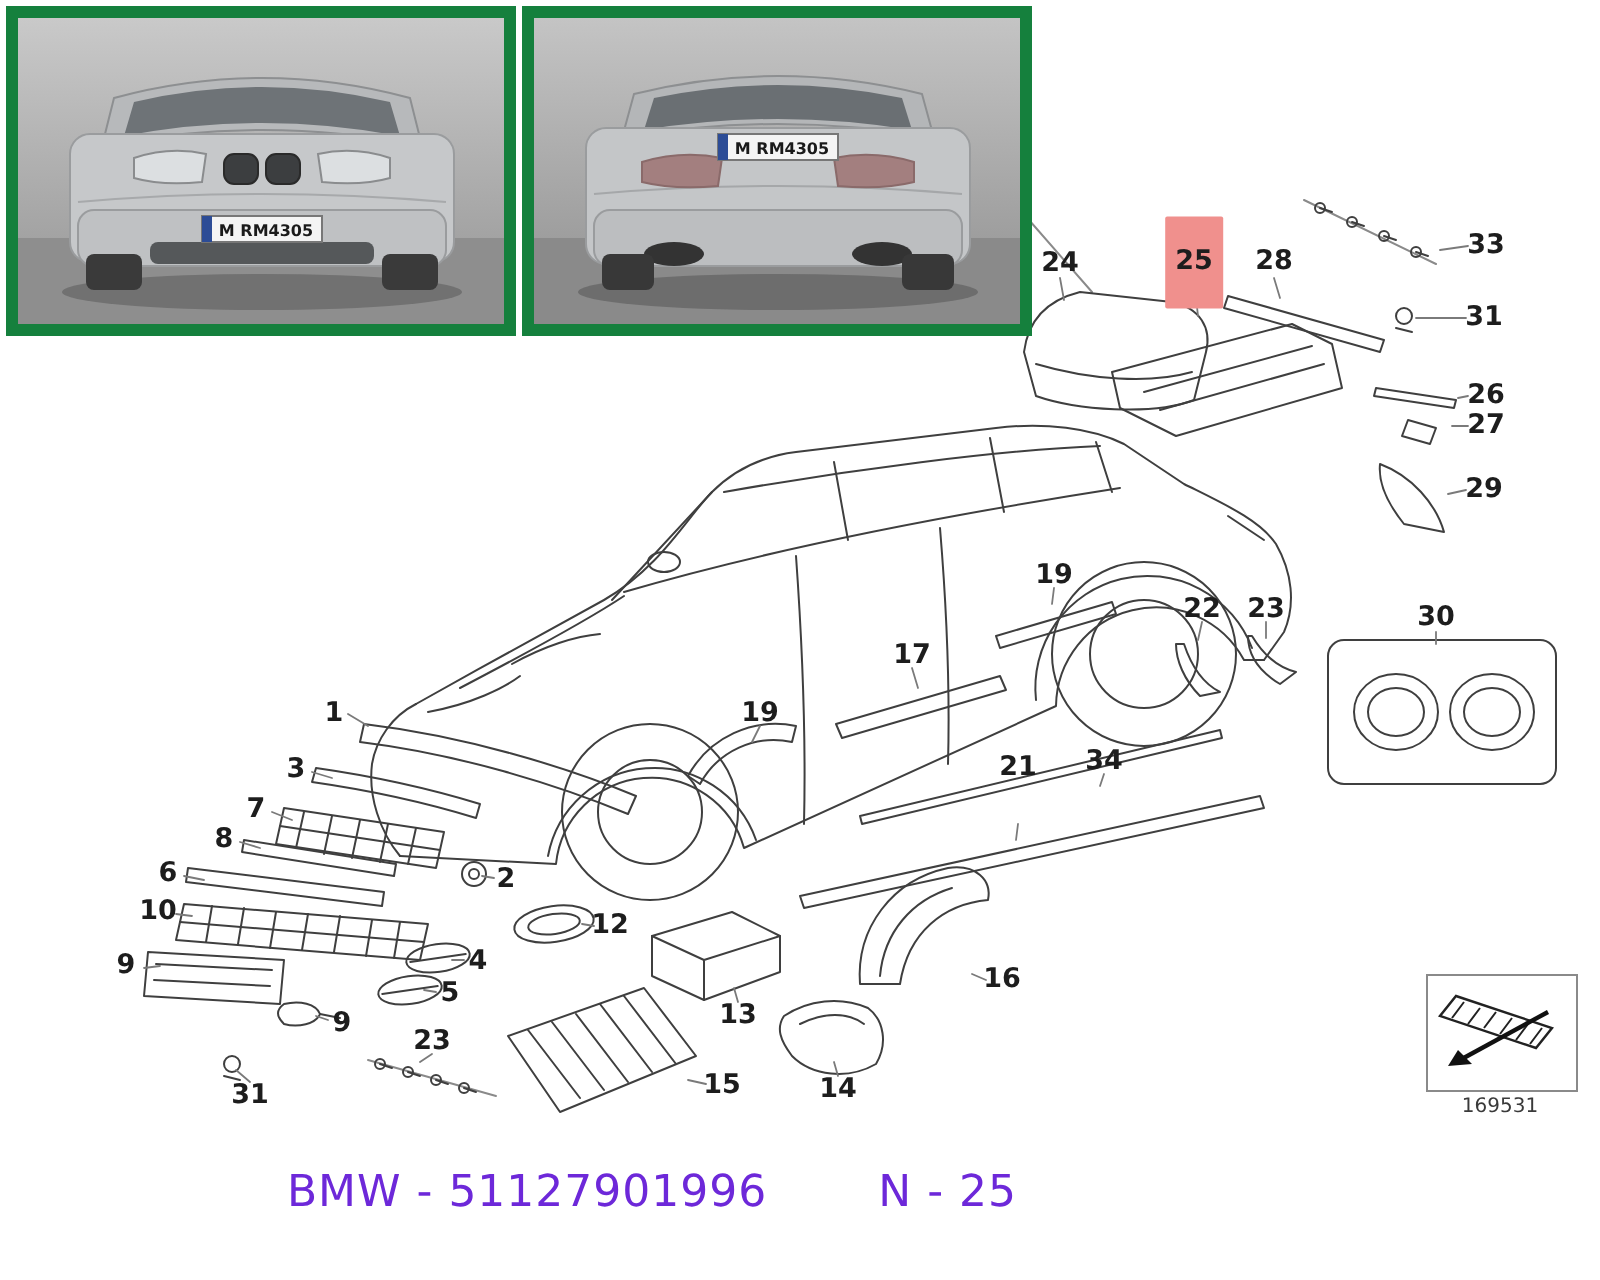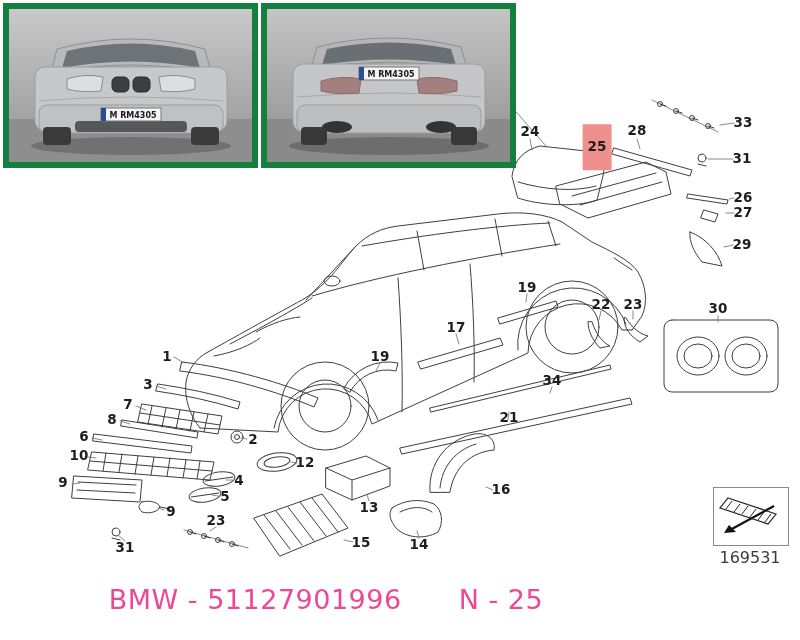--- a/index.html
+++ b/index.html
@@ -13,30 +13,30 @@
   .photo{width:243px;height:153px;border:6px solid #15803d;background:#b5b5b5;overflow:hidden;}
   .photo svg{display:block;}
   
   #diagram{position:absolute;left:0;top:0;width:800px;height:640px;pointer-events:none;z-index:1;}
   
   .callout{
     position:absolute;transform:translate(-50%,-50%);
     font-size:13.5px;font-weight:bold;color:#1d1d1d;z-index:2;
     line-height:1;cursor:pointer;user-select:none;
   }
-  .callout.highlight{padding:16px 5px;border-radius:1px;margin-top:16px;}
+  .callout.highlight{padding:16px 5px;border-radius:1px;}
   
   .stamp{position:absolute;left:713px;top:487px;width:74px;height:57px;
     border:1px solid #8a8a8a;background:#fff;z-index:2;cursor:pointer;}
   .stamp-number{position:absolute;left:713px;top:548px;width:74px;text-align:center;
-    font-size:16px;color:#3a3a3a;z-index:2;}
+    font-size:10px;color:#3a3a3a;z-index:2;}
   
   .footer{
     position:absolute;left:0;top:584px;width:652px;text-align:center;z-index:2;
-    font-size:27px;color:#ec4899;letter-spacing:.5px;
+    font-size:22px;color:#6d28d9;letter-spacing:.5px;
   }
   .footer span{margin:0 24px;}
 </style>
 </head>
 <body>
 
 <div class="photo-strip">
 
   <div class="photo">
     <svg width="243" height="153" viewBox="0 0 243 153">
@@ -279,21 +279,21 @@
 <div class="callout" style="left:79px;top:456px">10</div>
 <div class="callout" style="left:63px;top:483px">9</div>
 <div class="callout" style="left:305px;top:463px">12</div>
 <div class="callout" style="left:369px;top:508px">13</div>
 <div class="callout" style="left:419px;top:545px">14</div>
 <div class="callout" style="left:361px;top:543px">15</div>
 <div class="callout" style="left:501px;top:490px">16</div>
 <div class="callout" style="left:456px;top:328px">17</div>
 <div class="callout" style="left:527px;top:288px">19</div>
 <div class="callout" style="left:380px;top:357px">19</div>
-<div class="callout" style="left:509px;top:418px">21</div>
+<div class="callout" style="left:509px;top:384px">21</div>
 <div class="callout" style="left:601px;top:305px">22</div>
 <div class="callout" style="left:633px;top:305px">23</div>
 <div class="callout" style="left:530px;top:132px">24</div>
 <div class="callout highlight" style="left: 597px; top: 131px; background: rgb(240, 144, 141);">25</div>
 <div class="callout" style="left:743px;top:198px">26</div>
 <div class="callout" style="left:743px;top:213px">27</div>
 <div class="callout" style="left:637px;top:131px">28</div>
 <div class="callout" style="left:742px;top:245px">29</div>
 <div class="callout" style="left:718px;top:309px">30</div>
 <div class="callout" style="left:742px;top:159px">31</div>

